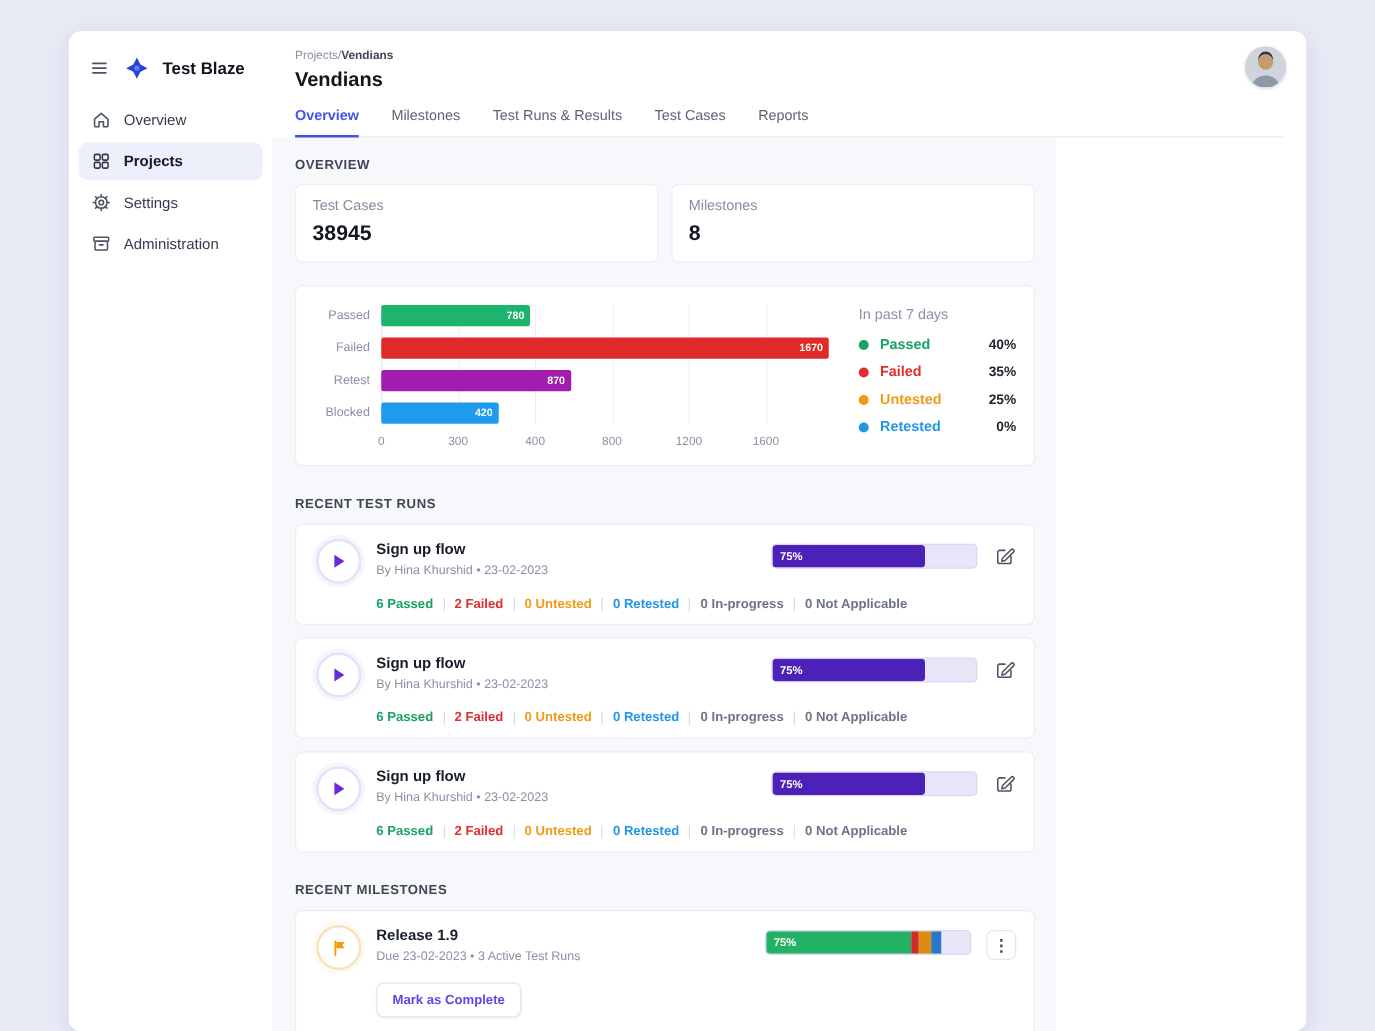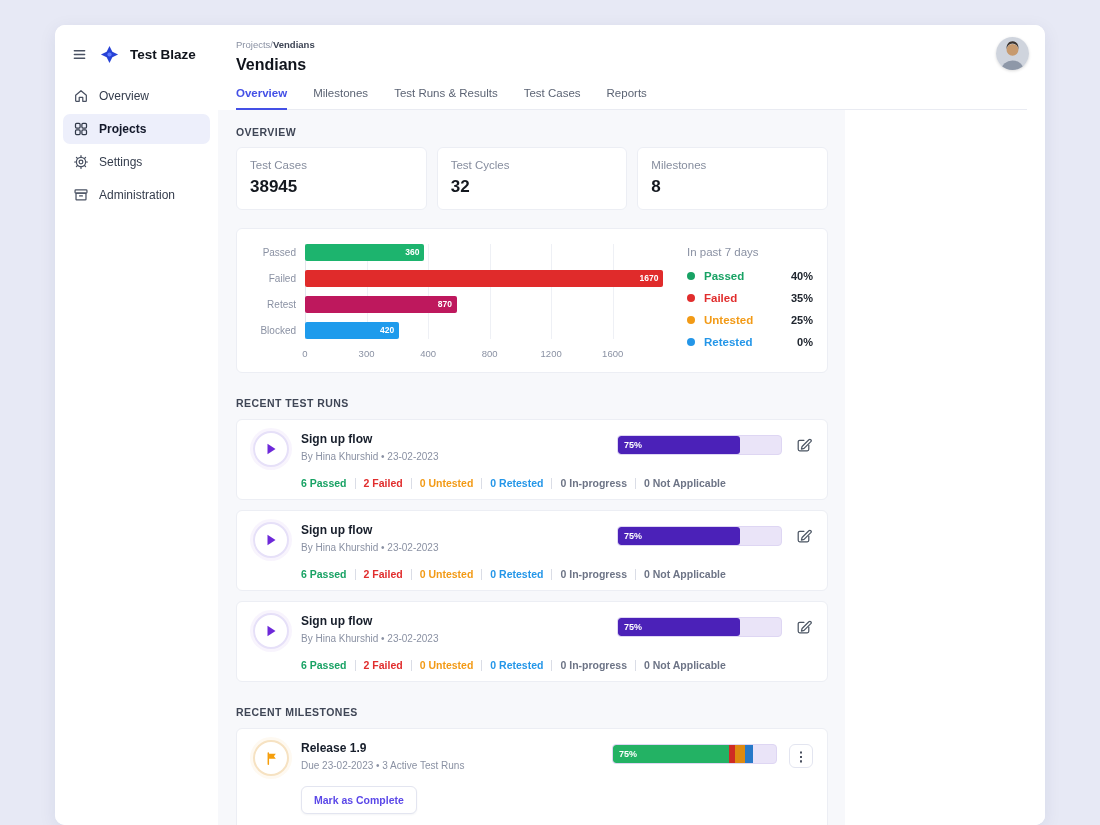--- a/index.html
+++ b/index.html
@@ -199,24 +199,20 @@
       <div class="col">
 
         <div class="sec-label">OVERVIEW</div>
 
         <div class="stat-row">
           <div class="stat-card">
             <div class="stat-label">Test Cases</div>
             <div class="stat-value">38945</div>
           </div>
           <div class="stat-card">
-            <div class="stat-label">Test Cycles</div>
-            <div class="stat-value">32</div>
-          </div>
-          <div class="stat-card">
             <div class="stat-label">Milestones</div>
             <div class="stat-value">8</div>
           </div>
         </div>
 
         <div class="chart-card">
           <div class="cats">
             <div class="cat">Passed</div>
             <div class="cat">Failed</div>
             <div class="cat">Retest</div>
@@ -224,26 +220,26 @@
           </div>
           <div class="plot">
             <div class="grid-line axis" style="left:0%"></div>
             <div class="grid-line" style="left:17%"></div>
             <div class="grid-line" style="left:34%"></div>
             <div class="grid-line" style="left:51%"></div>
             <div class="grid-line" style="left:68%"></div>
             <div class="grid-line" style="left:85%"></div>
             <div class="bars">
               <div class="bar" style="width: 33%; background: rgb(29, 180, 110);">
-                  <span class="bar-val">360</span>
+                  <span class="bar-val">780</span>
                 </div>
               <div class="bar" style="width: 99%; background: rgb(224, 43, 43);">
                   <span class="bar-val">1670</span>
                 </div>
-              <div class="bar" style="width: 42%; background: #be185d;">
+              <div class="bar" style="width: 42%; background: #a21caf;">
                   <span class="bar-val">870</span>
                 </div>
               <div class="bar" style="width: 26%; background: rgb(30, 155, 236);">
                   <span class="bar-val">420</span>
                 </div>
             </div>
             <div class="ticks">
               <span class="tick" style="left:0%">0</span>
               <span class="tick" style="left:17%">300</span>
               <span class="tick" style="left:34%">400</span>

